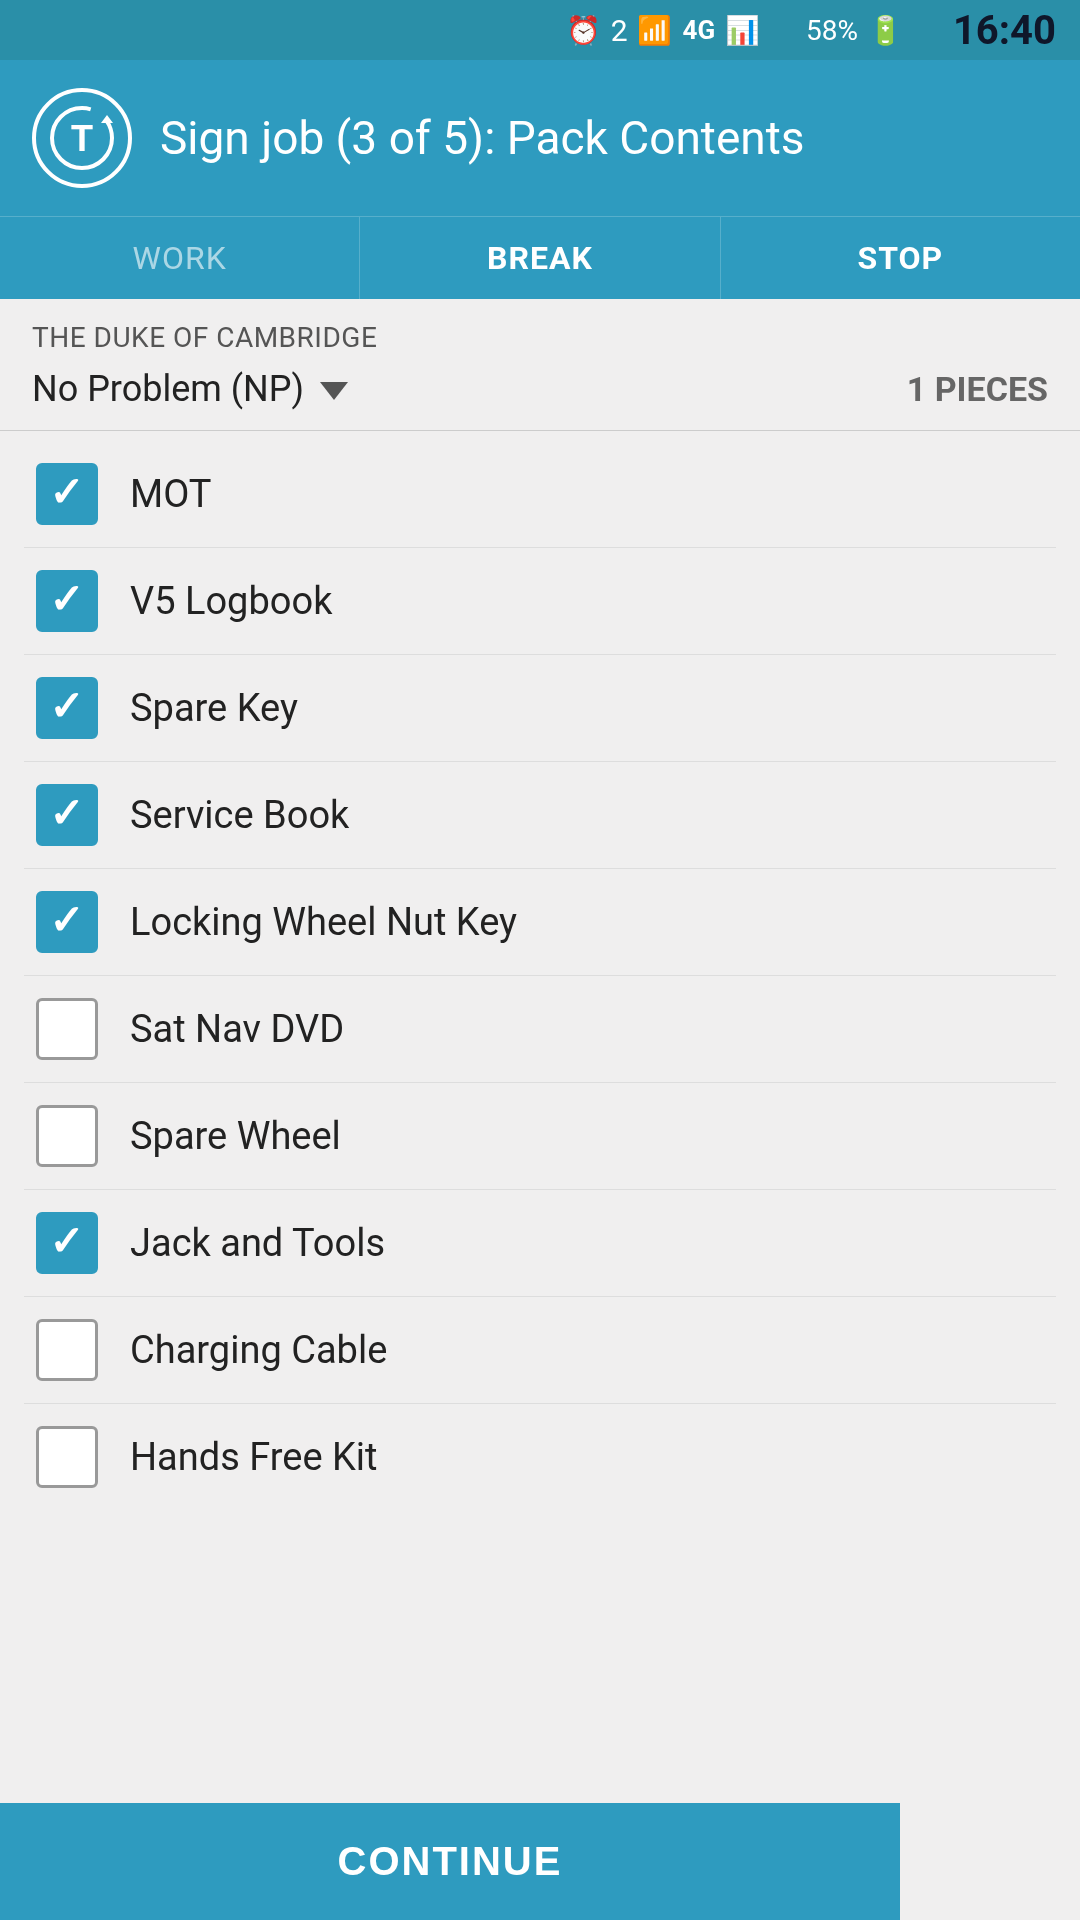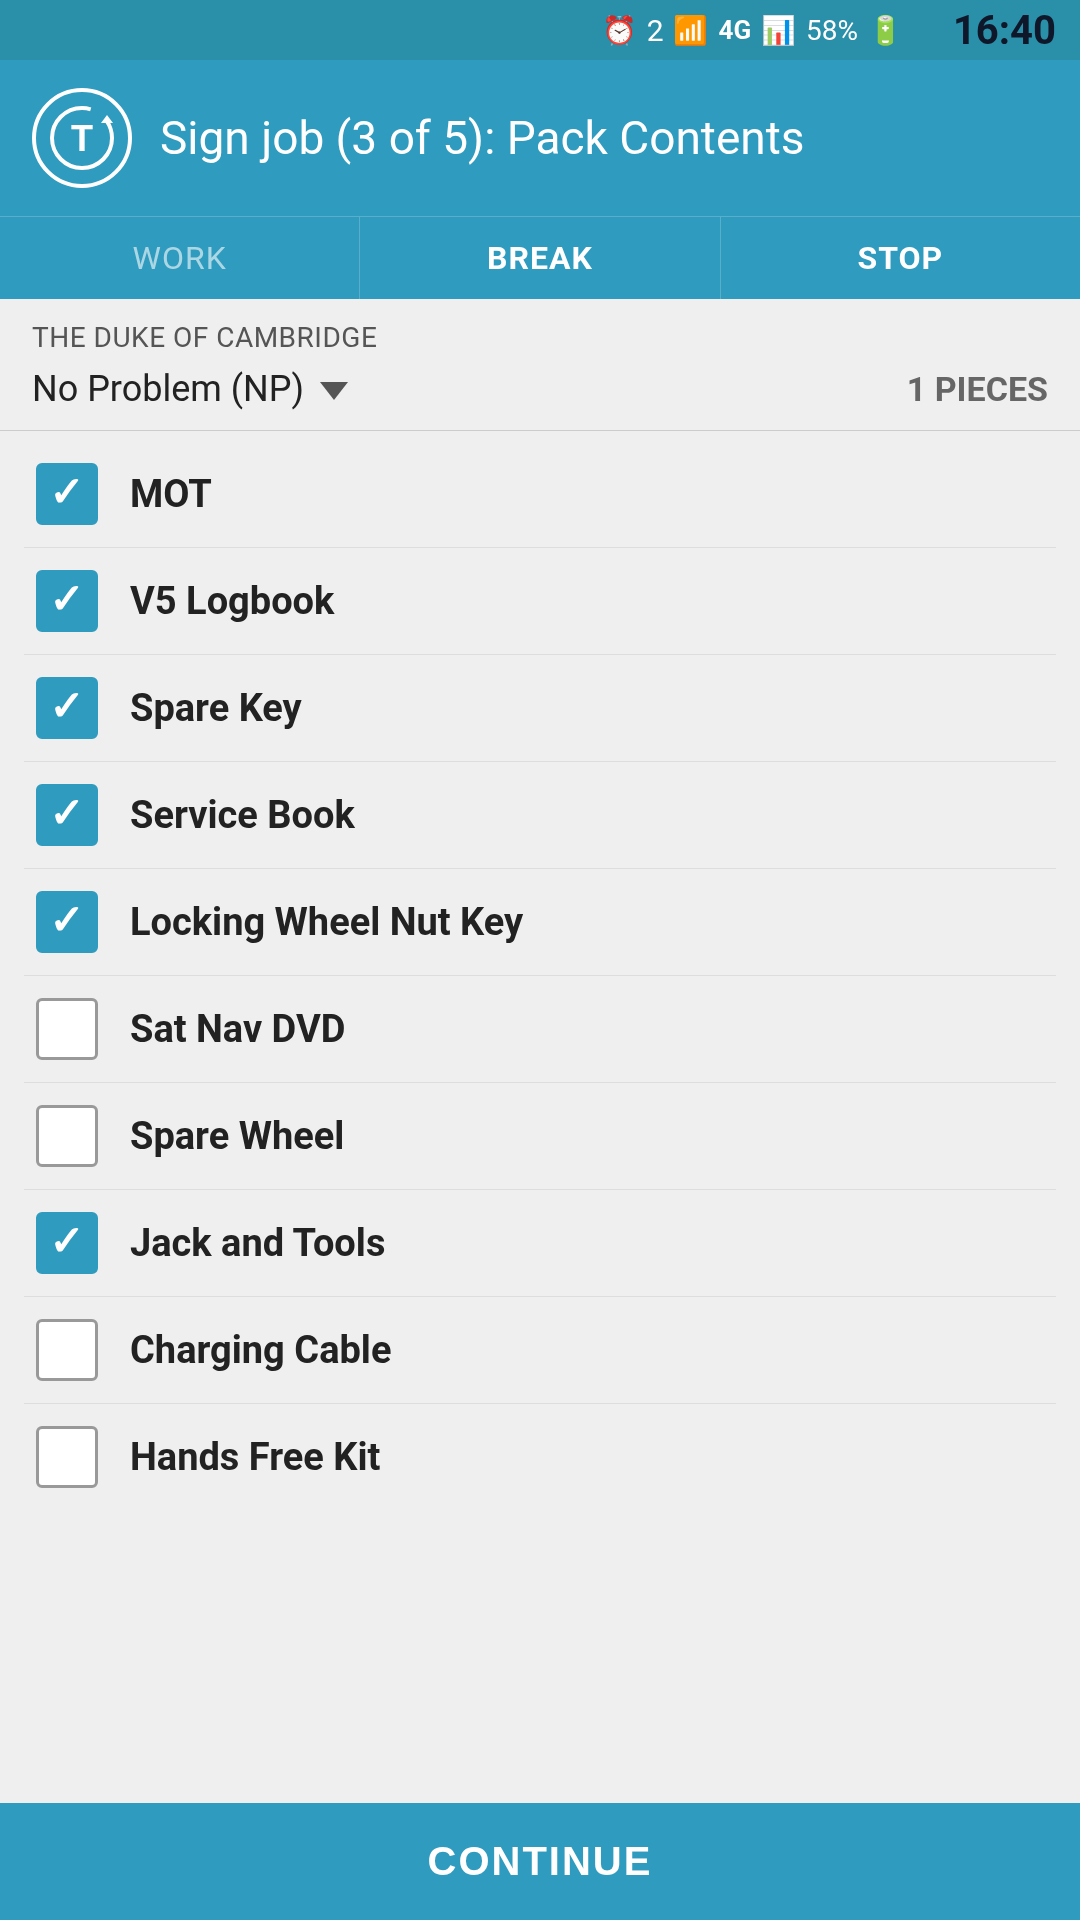--- a/index.html
+++ b/index.html
@@ -174,29 +174,28 @@
     .checkmark {
       color: white;
       font-size: 42px;
       line-height: 1;
       font-weight: bold;
       margin-top: -4px;
     }
     .check-label {
       font-size: 38px;
       color: #222;
-      font-weight: bold;
     }
 
     
     .continue-btn {
       position: fixed;
       bottom: 0;
       left: 0;
-      width: 1080px;
+      width: 900px;
       background: #2e9bbf;
       color: white;
       font-size: 40px;
       font-weight: bold;
       letter-spacing: 2px;
       text-align: center;
       padding: 36px;
       cursor: pointer;
       border: none;
     }
@@ -210,21 +209,21 @@
     <span>⏰</span>
 
     <span style="font-size:30px;">2</span>
 
     <span style="font-size:28px;">📶</span>
 
     <span style="font-size:26px;font-weight:bold;">4G</span>
 
     <span style="font-size:28px;">📊</span>
 
-    <span style="font-size:28px;">58%</span>
+    <span style="font-size:28px;margin-left:36px;">58%</span>
     <span style="font-size:28px;">🔋</span>
   </div>
   <span class="status-time">16:40</span>
 </div>
 
 <div class="header">
   <div class="header-logo">
     <svg viewBox="0 0 70 70" fill="none" xmlns="http://www.w3.org/2000/svg">
 
       <circle cx="35" cy="35" r="30" stroke="white" stroke-width="4" fill="none" stroke-dasharray="160 20" stroke-dashoffset="10"></circle>

